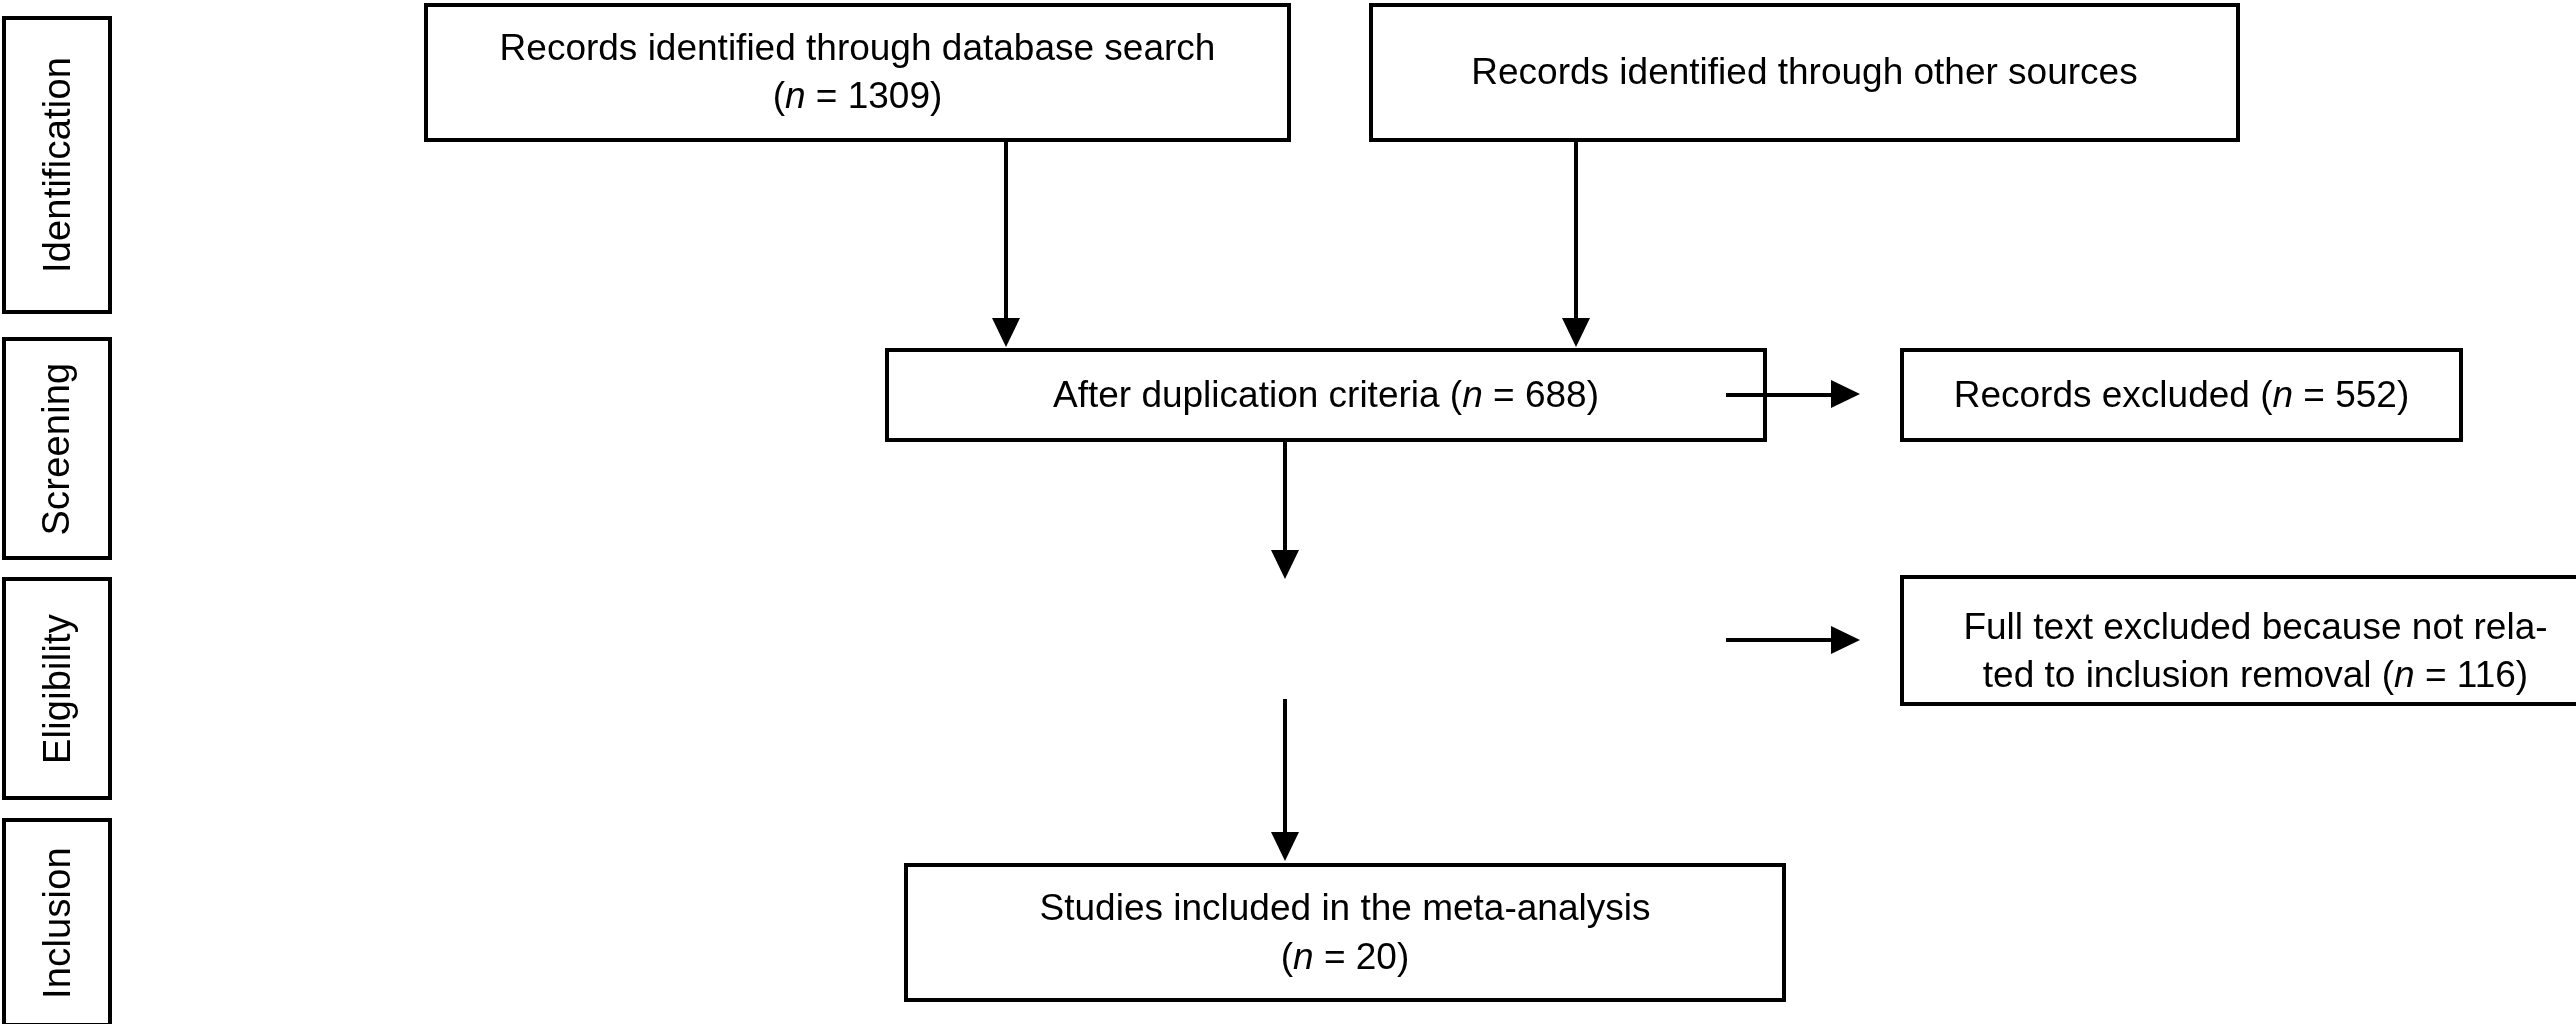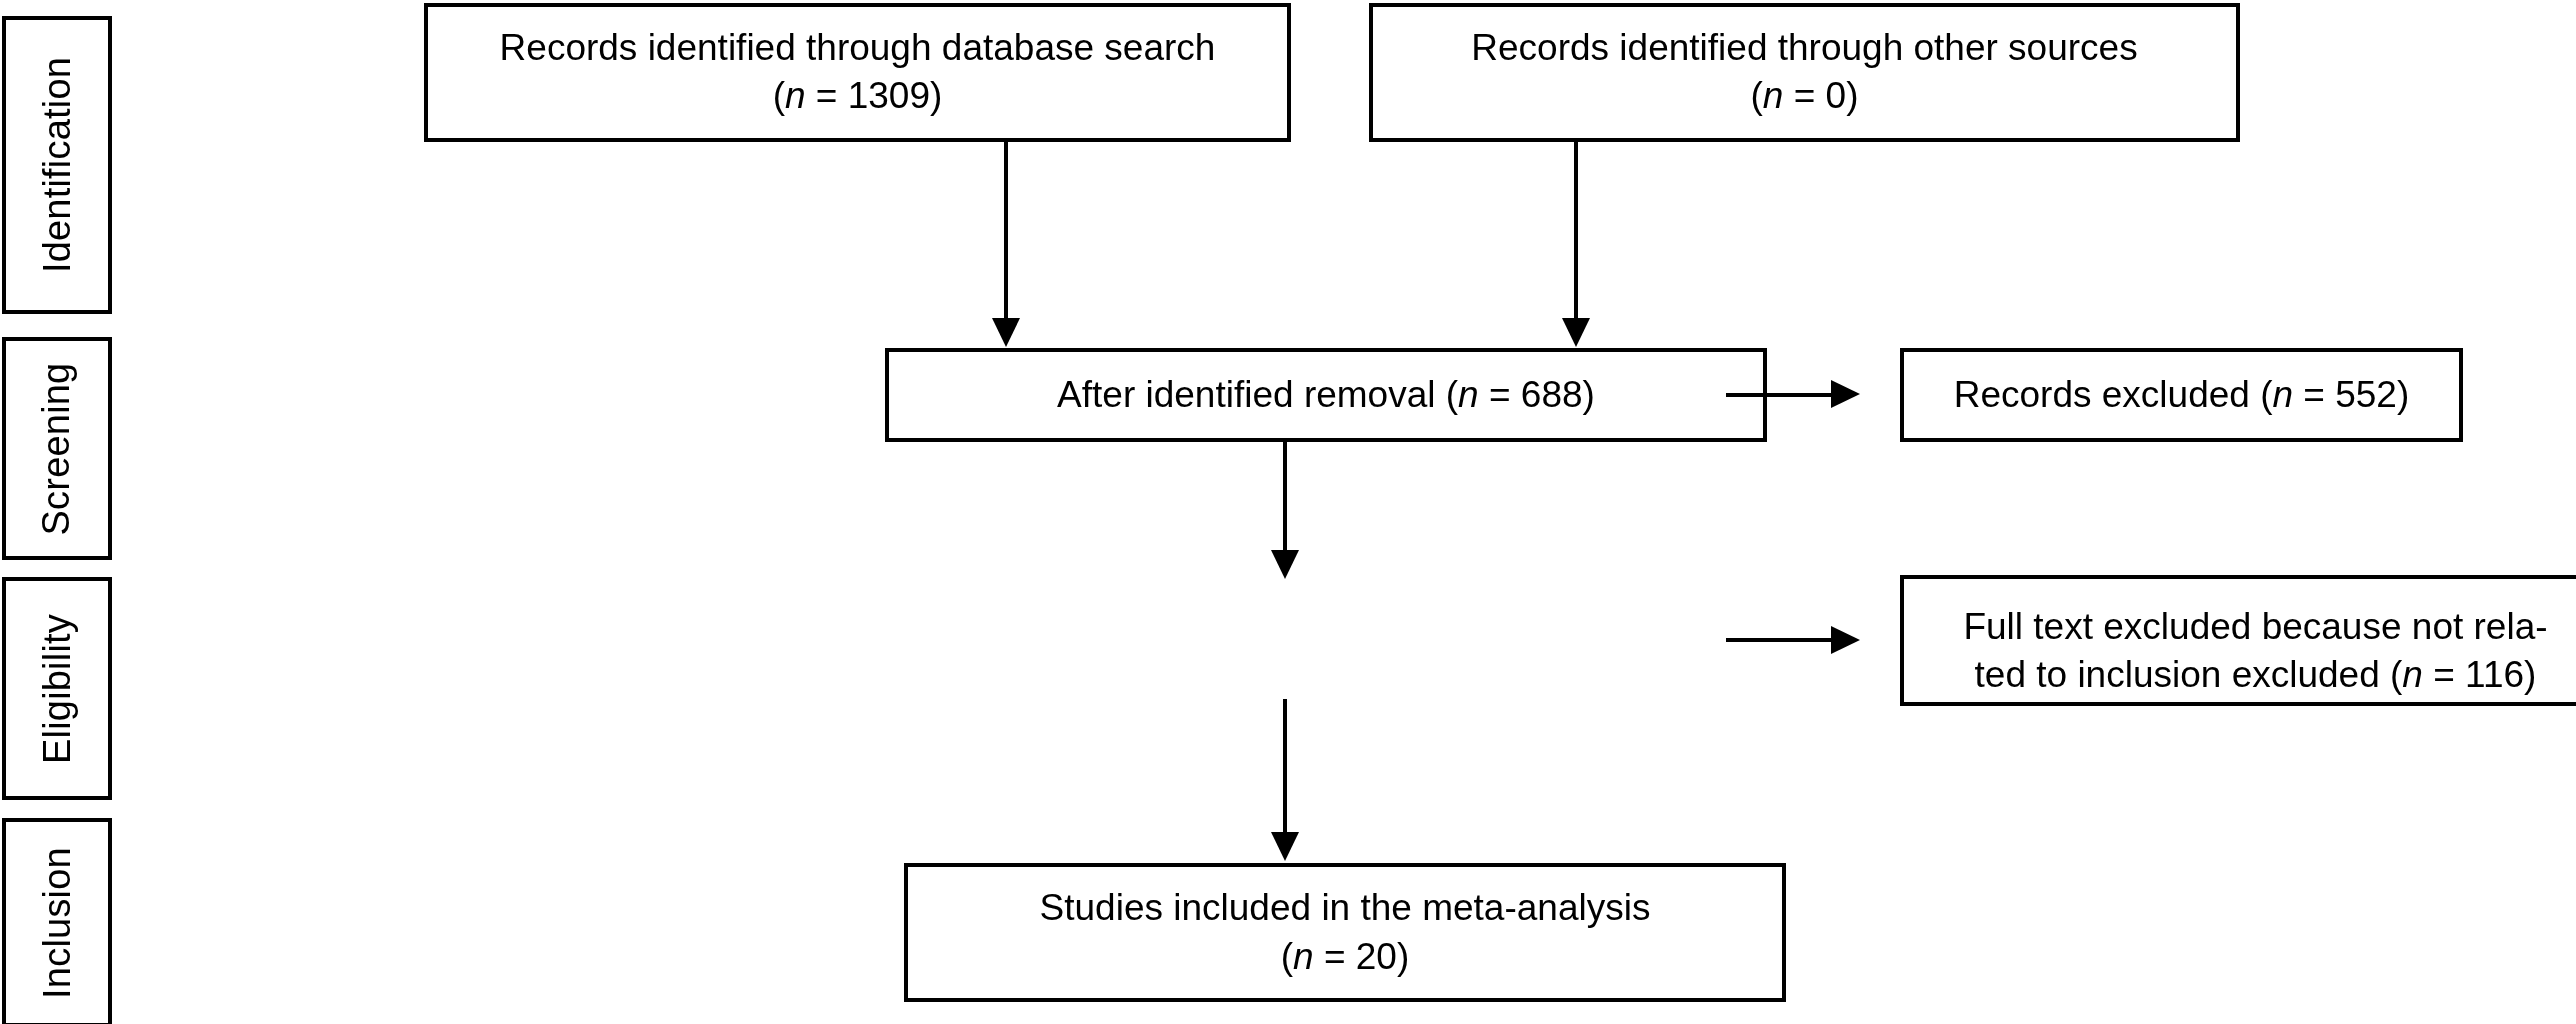--- a/index.html
+++ b/index.html
@@ -115,33 +115,32 @@
   <div class="flow-box" style="left:384px; top:2.5px; width:867px; height:139px;">
     <div class="flow-text">
       <span class="flow-line">Records identified through database search</span>
       <span class="flow-line"><span>(</span><span class="it">n</span><span> = 1309)</span></span>
     </div>
   </div>
 
   <div class="flow-box" style="left:1329px; top:2.5px; width:871px; height:139px;">
     <div class="flow-text">
       <span class="flow-line">Records identified through other sources</span>
-      <span class="flow-line"><span>(</span><span class="it">n</span><span> = 0)</span></span>
     </div>
   </div>
 
   <div class="v-line" style="left:1004px; top:141px; height:178px;"></div>
   <div class="arrow-down" style="left:992px; top:318px;"></div>
 
   <div class="v-line" style="left:1574px; top:141px; height:178px;"></div>
   <div class="arrow-down" style="left:1562px; top:318px;"></div>
 
   <div class="flow-box" style="left:845px; top:348px; width:882px; height:94px;">
     <div class="flow-text">
-      <span class="flow-line"><span>After identified removal (</span><span class="it">n</span><span> = 688)</span></span>
+      <span class="flow-line"><span>After duplication criteria (</span><span class="it">n</span><span> = 688)</span></span>
     </div>
   </div>
 
   <div class="h-line" style="left:1726px; top:393px; width:106px;"></div>
   <div class="arrow-right" style="left:1831px; top:380px;"></div>
 
   <div class="flow-box" style="left:1860px; top:348px; width:563px; height:94px;">
     <div class="flow-text">
       <span class="flow-line"><span>Records excluded (</span><span class="it">n</span><span> = 552)</span></span>
     </div>
@@ -150,21 +149,21 @@
   <div class="v-line" style="left:1283px; top:442px; height:110px;"></div>
   <div class="arrow-down" style="left:1271px; top:550px;"></div>
 
 
   <div class="h-line" style="left:1726px; top:638px; width:106px;"></div>
   <div class="arrow-right" style="left:1831px; top:626px;"></div>
 
   <div class="flow-box" style="left:1860px; top:575px; width:711px; height:131px;justify-content:flex-end;">
     <div class="flow-text">
       <span class="flow-line">Full text excluded because not rela-</span>
-      <span class="flow-line"><span>ted to inclusion excluded (</span><span class="it">n</span><span> = 116)</span></span>
+      <span class="flow-line"><span>ted to inclusion removal (</span><span class="it">n</span><span> = 116)</span></span>
     </div>
   </div>
 
   <div class="v-line" style="left:1283px; top:699px; height:135px;"></div>
   <div class="arrow-down" style="left:1271px; top:832px;"></div>
 
   <div class="flow-box" style="left:864px; top:863px; width:882px; height:139px;">
     <div class="flow-text">
       <span class="flow-line">Studies included in the meta-analysis</span>
       <span class="flow-line"><span>(</span><span class="it">n</span><span> = 20)</span></span>

